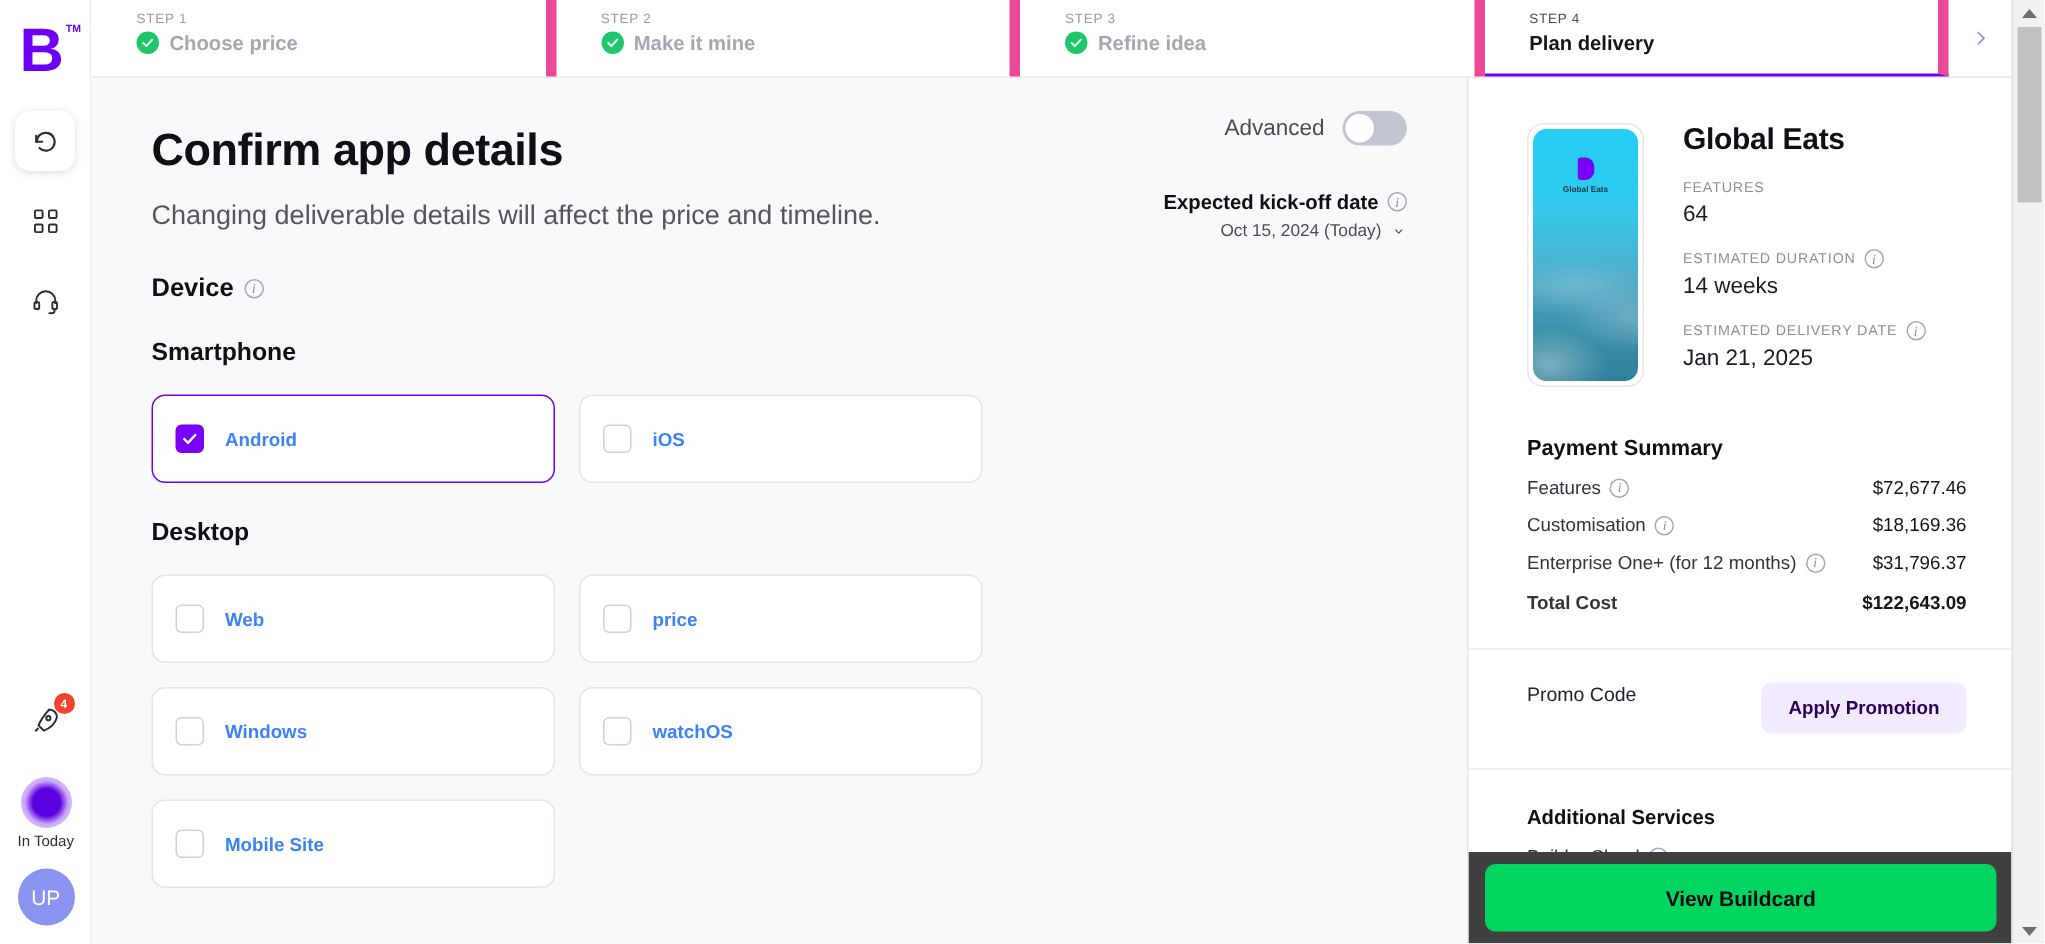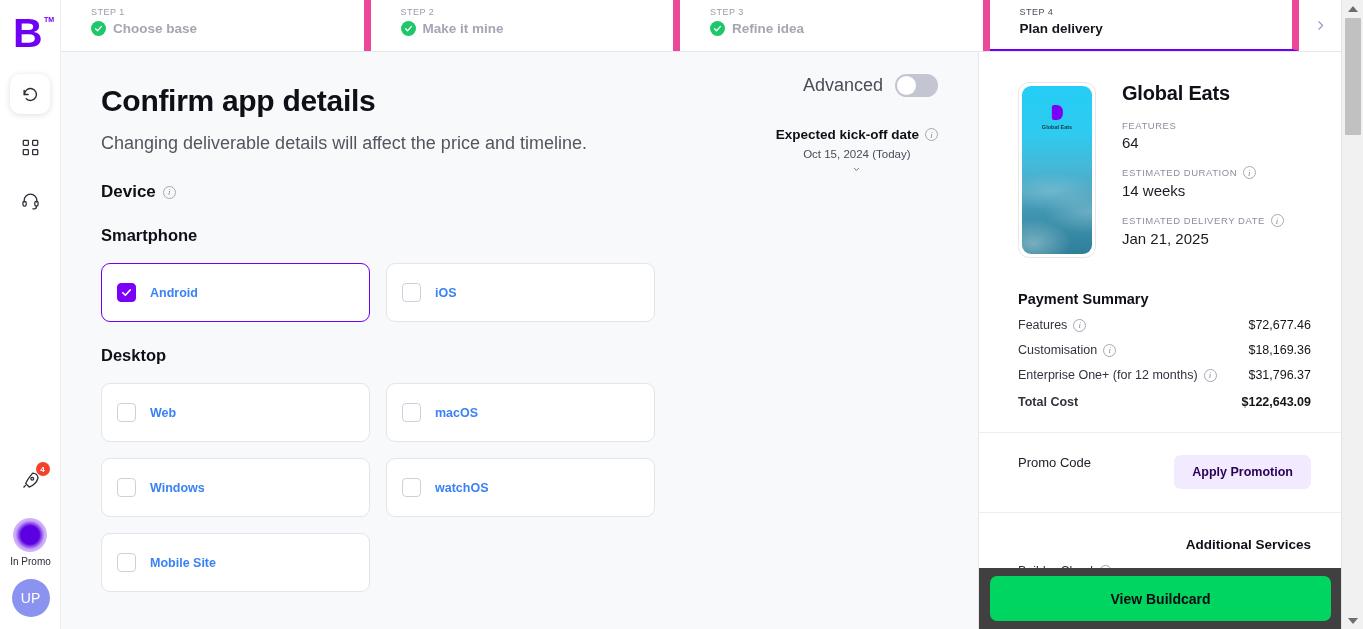--- a/index.html
+++ b/index.html
@@ -97,37 +97,36 @@
     width: 13px; height: 13px; border-radius: 50%;
     border: 1px solid #a8a8b5; color: #8a8a98;
     font-size: 9px; font-style: italic; font-family: "Liberation Serif", serif;
     display: inline-flex; align-items: center; justify-content: center;
     flex: none; cursor: pointer;
   }
   .adv-row {
     position: absolute; right: 40px; top: 22px;
     display: flex; align-items: center; gap: 12px;
   }
-  .adv-label { font-size: 18px; color: #4b4b58; }
+  .adv-label { font-size: 15px; color: #4b4b58; }
   .toggle {
     width: 43px; height: 23px; border-radius: 12px; background: #c3c5d2;
     position: relative; cursor: pointer;
   }
   .toggle .knob {
     position: absolute; left: 2px; top: 2px; width: 19px; height: 19px;
     border-radius: 50%; background: #fff;
   }
   .kick { position: absolute; right: 40px; top: 75px; text-align: right; }
   .kick-row { display: flex; align-items: center; gap: 6px; justify-content: flex-end; }
   .kick-label { font-size: 13.5px; font-weight: 700; color: #0f0f17; }
   .kick-date {
     font-size: 11.5px; color: #4b4b58; margin-top: 6px;
     display: flex; align-items: center; gap: 6px; justify-content: flex-end;
     cursor: pointer;
-    flex-direction: column;
   }
   .chev-d { width: 11px; height: 7px; }
 
   .card-grid { display: flex; flex-wrap: wrap; gap: 16px; margin-top: 18px; width: 838px; }
   .dev-card {
     width: 269px; height: 59px; background: #fff;
     border: 1px solid #e3e4ec; border-radius: 9px;
     display: flex; align-items: center; padding-left: 15px; gap: 14px;
     cursor: pointer;
   }
@@ -185,21 +184,21 @@
   .pay-row.total .v { font-weight: 700; }
   .divider { height: 1px; background: #eceef3; margin: 23px -30px 0 -39px; }
 
   .promo-row { display: flex; align-items: flex-start; justify-content: space-between; margin-top: 22px; }
   .promo-label { font-size: 13px; color: #22222c; }
   .promo-btn {
     background: #f2eafe; color: #2a0058; border: none;
     font-size: 12.5px; font-weight: 700; padding: 10px 18px;
     border-radius: 7px; cursor: pointer; font-family: inherit;
   }
-  .addl-title { font-size: 13.5px; font-weight: 700; color: #0f0f17; margin-top: 24px; text-align: right; }
+  .addl-title { font-size: 13.5px; font-weight: 700; color: #0f0f17; margin-top: 24px; }
   .addl-row { display: flex; justify-content: space-between; align-items: flex-start; margin-top: 12px; }
   .addl-l { font-size: 12.5px; color: #33333f; display: flex; align-items: center; gap: 6px; }
   .addl-r { text-align: right; }
   .addl-v { font-size: 12.5px; color: #15151c; }
   .addl-sub { font-size: 11px; color: #7d7d8c; margin-top: 2px; }
 
   .cta-zone {
     position: absolute; left: 0; bottom: 0; width: 363px; height: 61px;
     background: #404040; display: flex; align-items: center; justify-content: center;
   }
@@ -264,36 +263,36 @@
       <div class="rocket-wrap">
         <svg width="21" height="21" viewBox="0 0 24 24" fill="none" stroke="#2d2d38" stroke-width="1.5" stroke-linejoin="round">
           <path d="M14.5 3.5c3.5 0 6 2.5 6 6-1.5 5-6 8.5-10 10l-2-2-2-2c1.5-4 5-8.5 8-12z"></path>
           <circle cx="14" cy="10" r="1.6"></circle>
           <path d="M6.5 17.5L4 20"></path>
         </svg>
         <span class="badge">4</span>
       </div>
       <div class="beta-wrap">
         <div class="beta-dot"></div>
-        <div class="beta-label">In Promo</div>
+        <div class="beta-label">In Today</div>
       </div>
       <div class="avatar">UP</div>
     </div>
   </div>
 
   <div class="stepper">
     <div class="step">
       <div class="step-num">STEP 1</div>
       <div class="step-row">
         <span class="check-circle">
           <svg viewBox="0 0 24 24" fill="none" stroke="#fff" stroke-width="3.4" stroke-linecap="round" stroke-linejoin="round">
               <path d="M4 12.5l5.5 5.5L20 6.5"></path>
             </svg>
         </span>
-        <span class="step-name">Choose base</span>
+        <span class="step-name">Choose price</span>
       </div>
     </div>
     <div class="step">
       <div class="step-num">STEP 2</div>
       <div class="step-row">
         <span class="check-circle">
           <svg viewBox="0 0 24 24" fill="none" stroke="#fff" stroke-width="3.4" stroke-linecap="round" stroke-linejoin="round">
               <path d="M4 12.5l5.5 5.5L20 6.5"></path>
             </svg>
         </span>
@@ -371,21 +370,21 @@
       </div>
 
       <h3 class="grp-title">Desktop</h3>
       <div class="card-grid">
         <div class="dev-card">
           <span class="cb"></span>
           <span class="dev-label">Web</span>
         </div>
         <div class="dev-card">
           <span class="cb"></span>
-          <span class="dev-label">macOS</span>
+          <span class="dev-label">price</span>
         </div>
         <div class="dev-card">
           <span class="cb"></span>
           <span class="dev-label">Windows</span>
         </div>
         <div class="dev-card">
           <span class="cb"></span>
           <span class="dev-label">watchOS</span>
         </div>
         <div class="dev-card">

